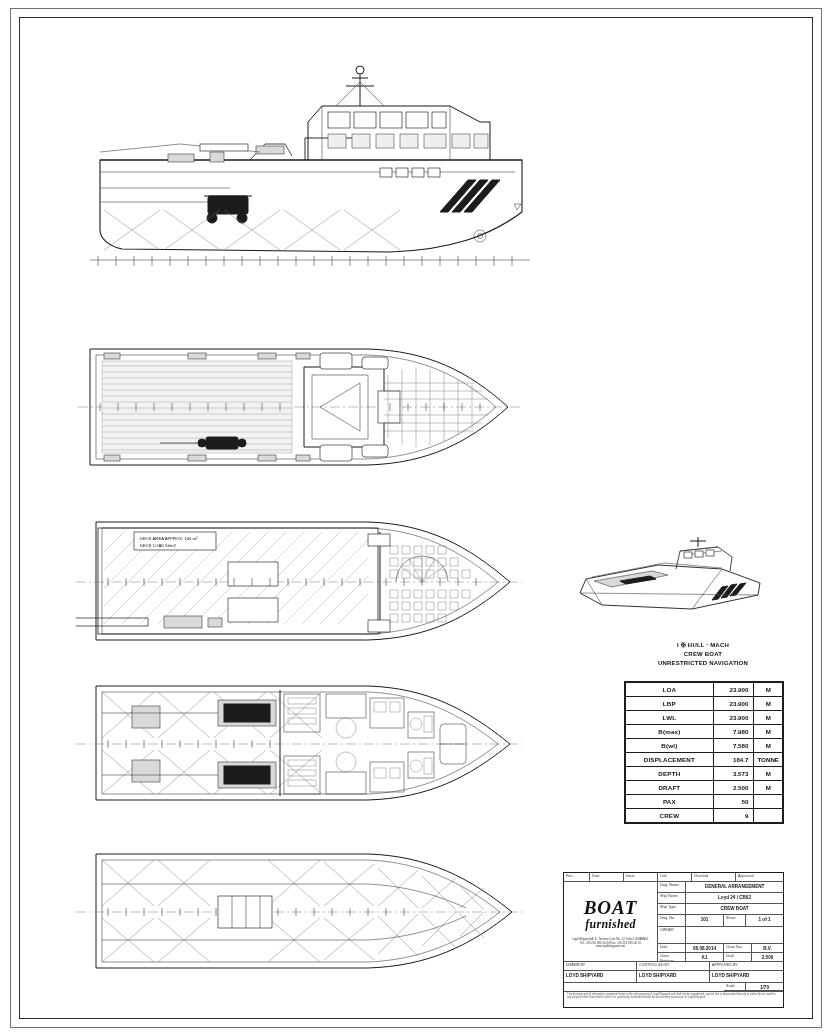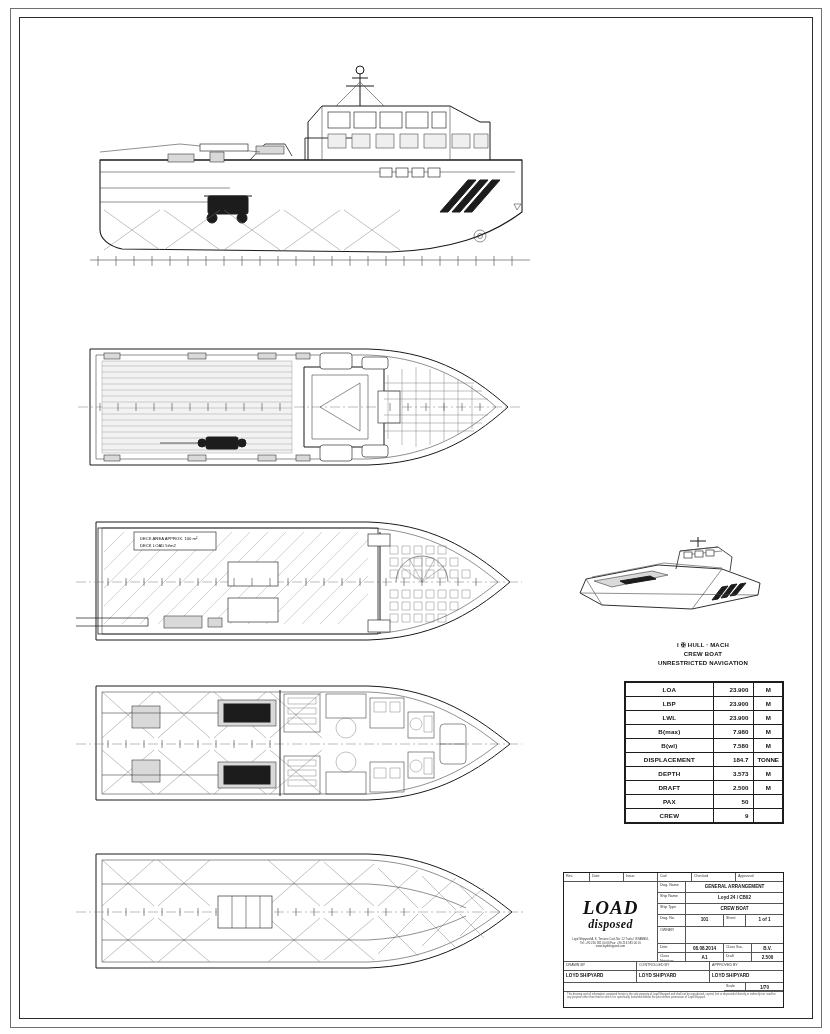--- a/index.html
+++ b/index.html
@@ -440,22 +440,22 @@
   <div class="titleblock">
 
     <div class="tb-cell tb-h" style="left:0;top:0;width:26px;height:9px;">Rev.</div>
     <div class="tb-cell tb-h" style="left:26px;top:0;width:34px;height:9px;">Date</div>
     <div class="tb-cell tb-h" style="left:60px;top:0;width:34px;height:9px;">Issue</div>
     <div class="tb-cell tb-h" style="left:94px;top:0;width:34px;height:9px;">Cad</div>
     <div class="tb-cell tb-h" style="left:128px;top:0;width:44px;height:9px;">Checked</div>
     <div class="tb-cell tb-h" style="left:172px;top:0;width:47px;height:9px;border-right:none;">Approved</div>
 
     <div class="tb-cell" style="left:0;top:9px;width:94px;height:80px;">
-      <div class="tb-logo logo-l" style="margin-top:14px;text-align:center;">LOAD</div>
-      <div class="tb-logo logo-s" style="text-align:center;margin-top:-2px;">disposed</div>
+      <div class="tb-logo logo-l" style="margin-top:14px;text-align:center;">BOAT</div>
+      <div class="tb-logo logo-s" style="text-align:center;margin-top:-2px;">furnished</div>
       <div class="logo-addr" style="text-align:center;margin-top:6px;white-space:pre-line;">Loyd Shipyard A. S. Tersane Cad. No: 12 Tuzla / ISTANBUL
 Tel: +90 216 581 00 00  Fax: +90 216 581 00 01
 www.loydshipyard.com</div>
     </div>
 
     <div class="tb-cell tb-h" style="left:94px;top:9px;width:28px;height:11px;">Dwg. Name</div>
     <div class="tb-cell tb-v" style="left:122px;top:9px;width:97px;height:11px;border-right:none;text-align:center;">GENERAL ARRANGEMENT</div>
 
     <div class="tb-cell tb-h" style="left:94px;top:20px;width:28px;height:11px;">Ship Name</div>
     <div class="tb-cell tb-v" style="left:122px;top:20px;width:97px;height:11px;border-right:none;text-align:center;">Loyd 24 / CB02</div>

